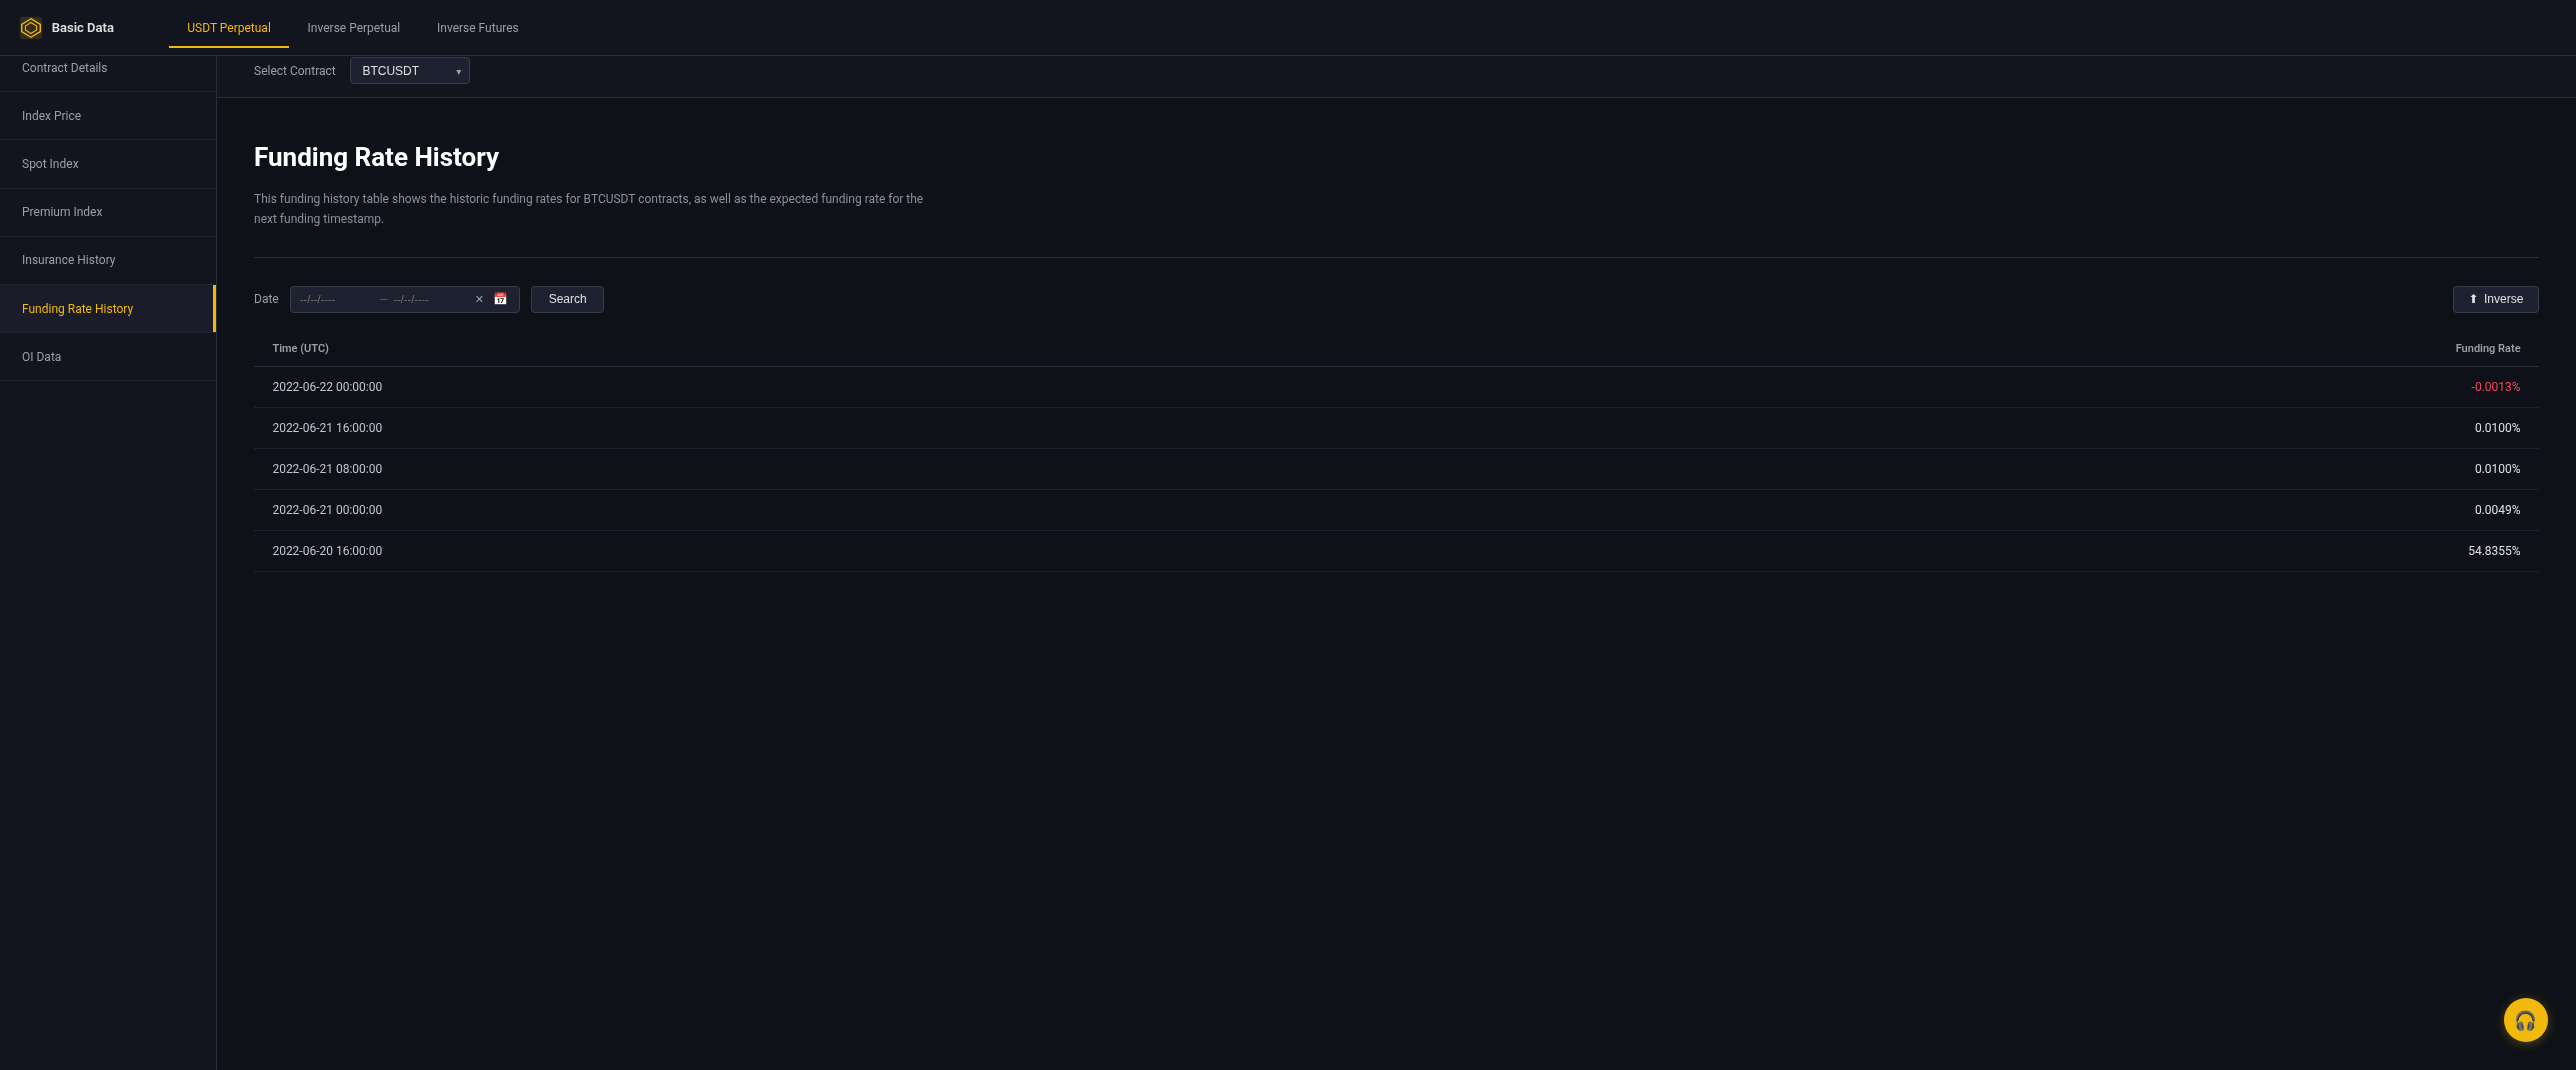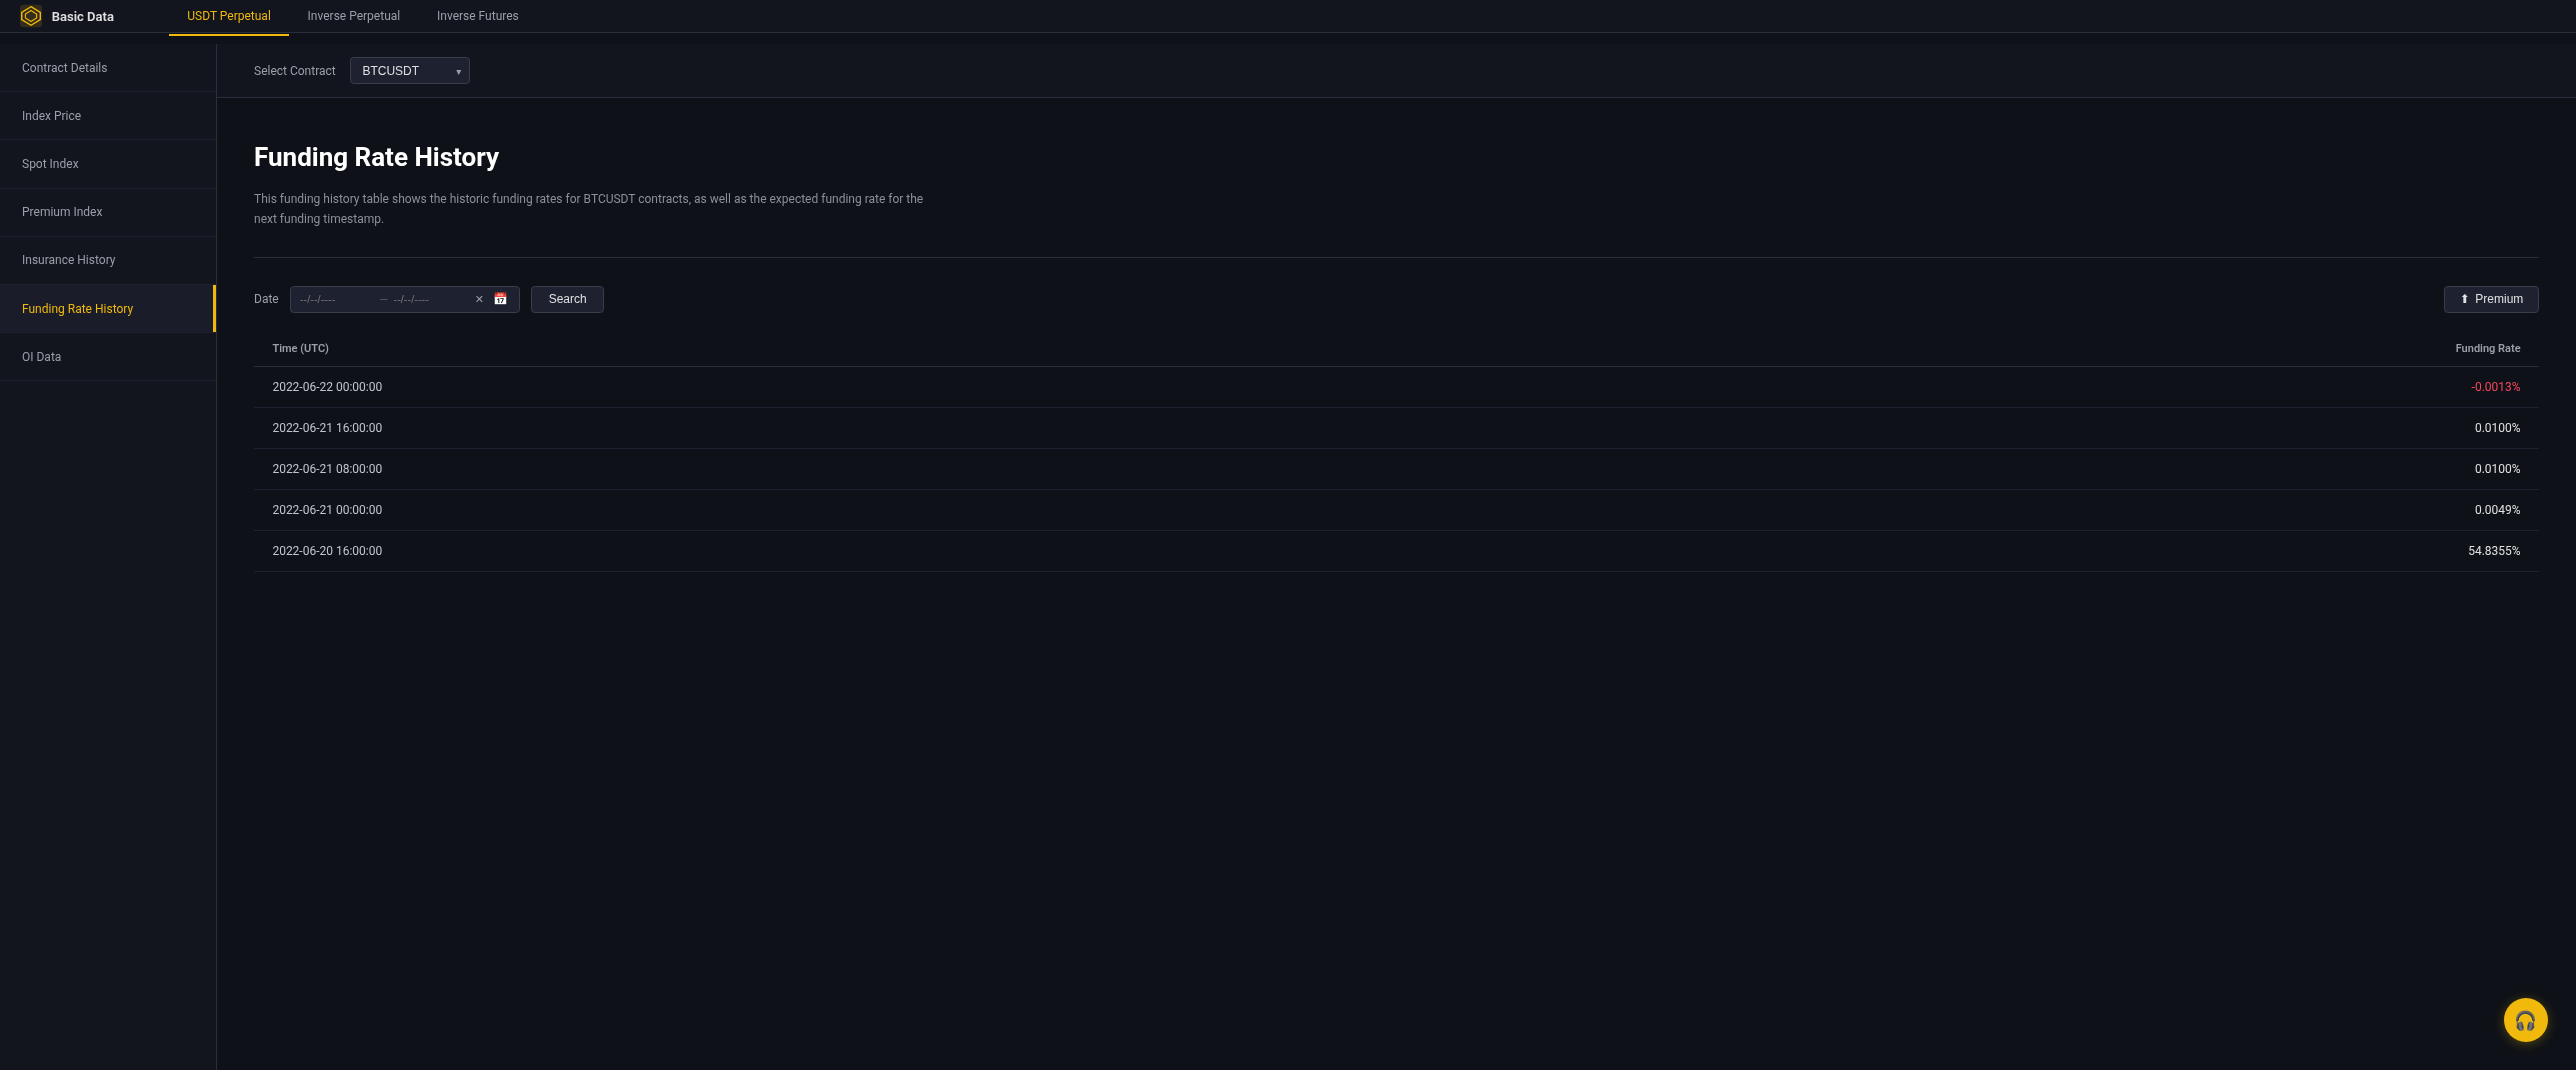--- a/index.html
+++ b/index.html
@@ -11,21 +11,21 @@
       min-height: 100vh;
     }
 
     
     .top-nav {
       background-color: #13151e;
       border-bottom: 0.9px solid #2a2d3a;
       display: flex;
       align-items: center;
       padding: 0 18.4px;
-      height: 33px;
+      height: 56px;
       position: fixed;
       top: 0;
       left: 0;
       right: 0;
       z-index: 100;
     }
     .logo-area {
       display: flex;
       align-items: center;
       gap: 7.4px;
@@ -361,21 +361,21 @@
           <span class="date-sep">—</span>
           <input class="date-input-inner" type="text" placeholder="--/--/----" style="">
           <button class="date-clear-btn">✕</button>
           <button class="date-cal-btn">📅</button>
         </div>
         <button class="search-btn">Search</button>
       </div>
       <div class="filter-right">
         <button class="export-btn">
           <span>⬆</span>
-          <span>Premium</span>
+          <span>Inverse</span>
         </button>
       </div>
     </div>
 
     <table class="data-table">
       <thead>
         <tr>
           <th>Time (UTC)</th>
           <th>Funding Rate</th>
         </tr>

